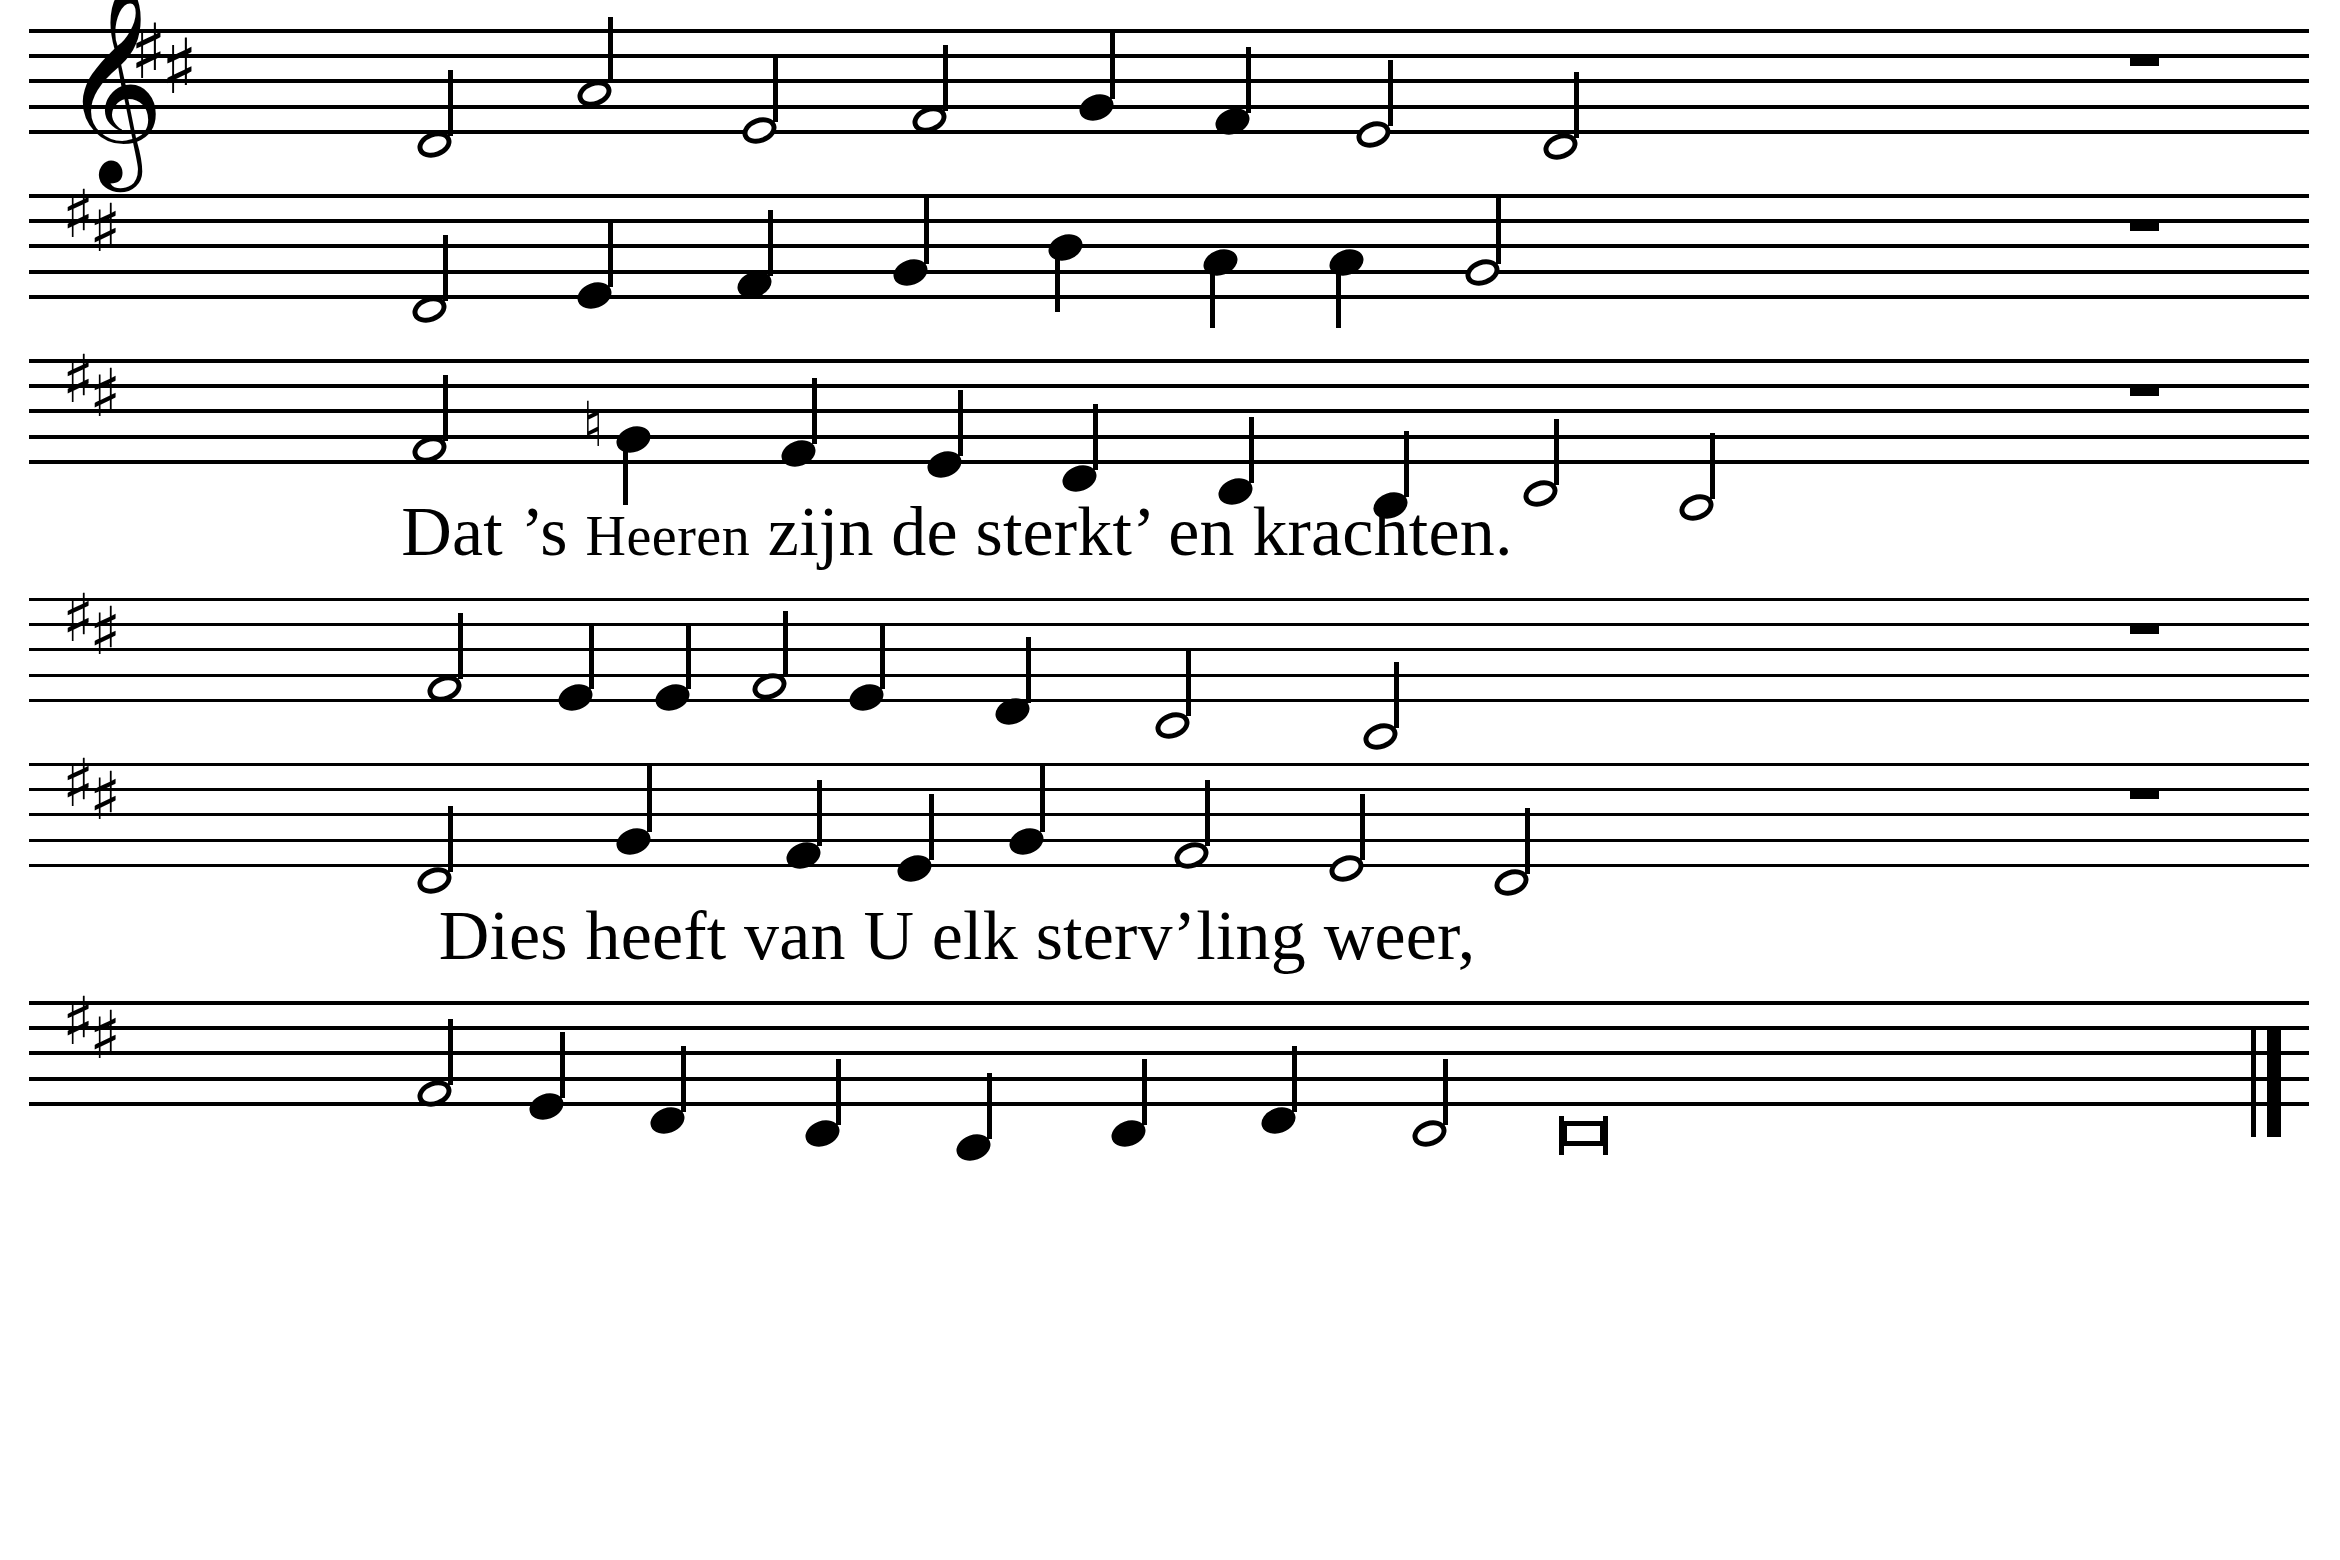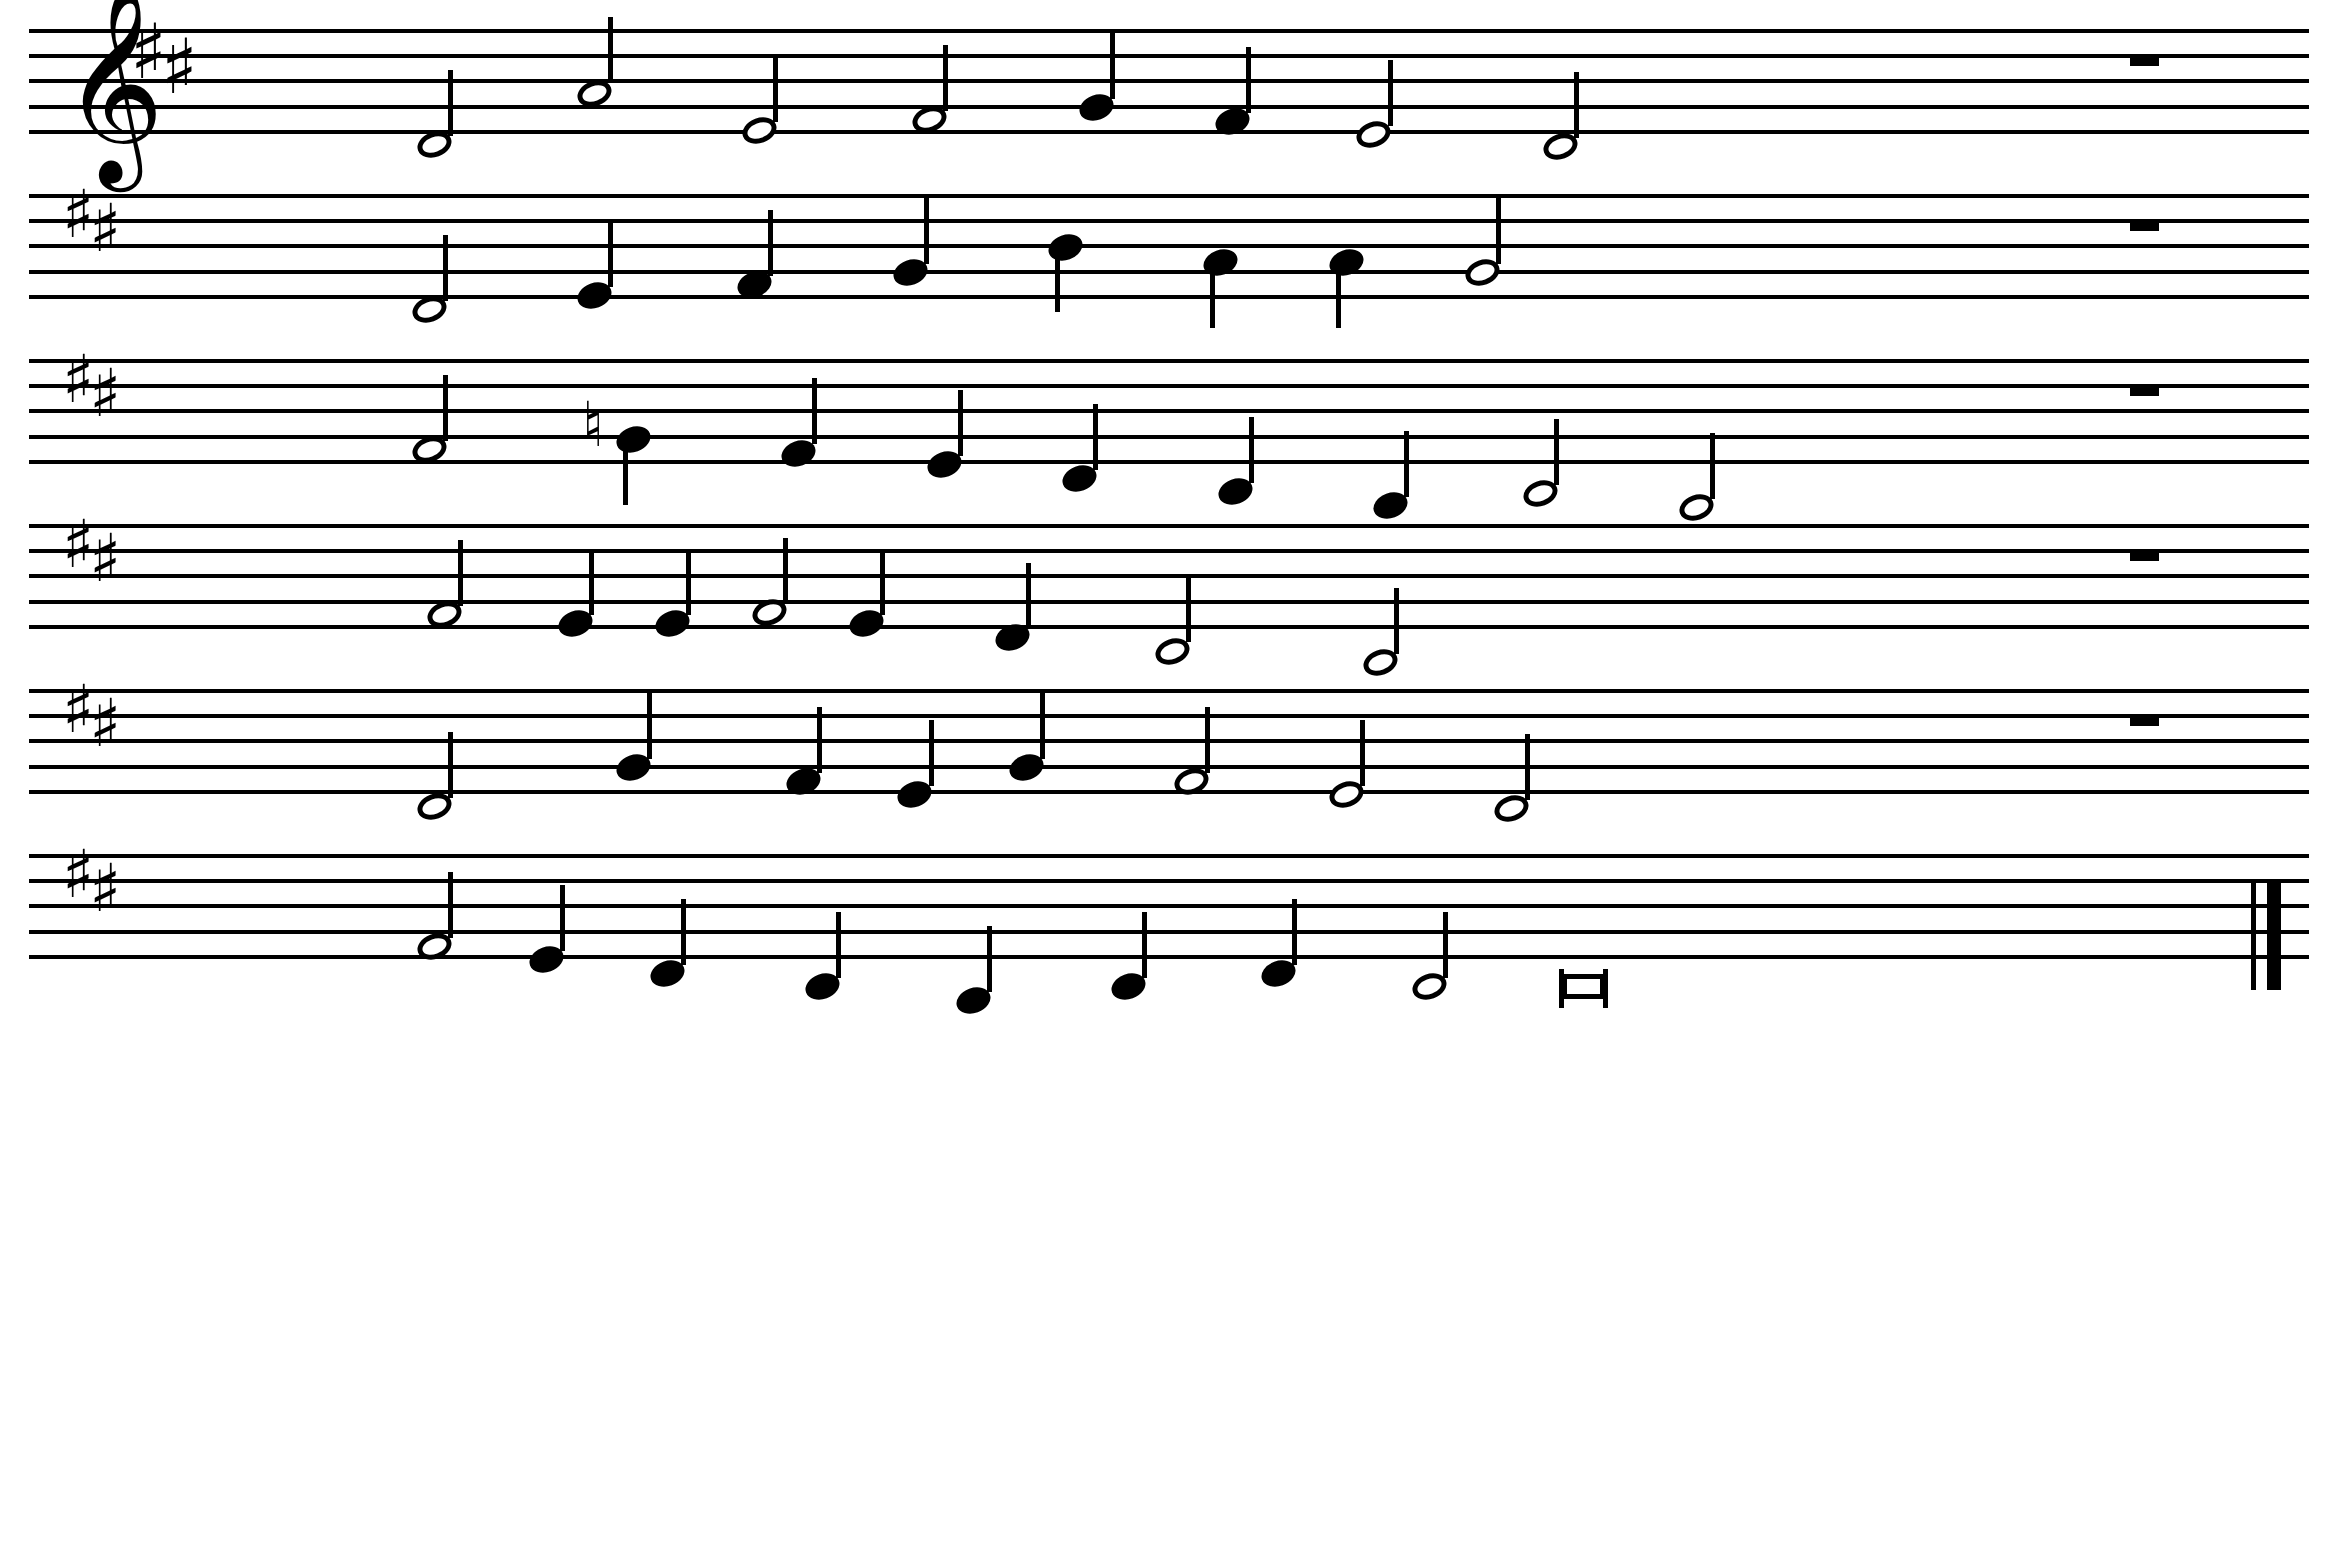--- a/index.html
+++ b/index.html
@@ -272,20 +272,21 @@
 
         <div class="note open" style="left:1494px; top:122px;"></div>
         <div class="stem" style="left:1525px; top:60px; height:66px;"></div>
 
         <div class="note open" style="left:1650px; top:136px;"></div>
         <div class="stem" style="left:1681px; top:74px; height:66px;"></div>
 
         <div class="rest" style="left:2101px; top:25px;"></div>
       </div>
     </div>
+    <div class="lyric"><span>Dat ’s </span><span class="sc">Heeren</span><span> zijn de sterkt’ en krachten.</span></div>
   </div>
 
   <div class="system">
     <div class="staff-wrap">
       <div class="staff">
         <div class="line l0"></div>
         <div class="line l1"></div>
         <div class="line l2"></div>
         <div class="line l3"></div>
         <div class="line l4"></div>
@@ -354,20 +355,21 @@
 
         <div class="note open" style="left:1300px; top:93px;"></div>
         <div class="stem" style="left:1331px; top:31px; height:66px;"></div>
 
         <div class="note open" style="left:1465px; top:107px;"></div>
         <div class="stem" style="left:1496px; top:45px; height:66px;"></div>
 
         <div class="rest" style="left:2101px; top:25px;"></div>
       </div>
     </div>
+    <div class="lyric">Dies heeft van U elk sterv’ling weer,</div>
   </div>
 
   <div class="system">
     <div class="staff-wrap">
       <div class="staff">
         <div class="line l0"></div>
         <div class="line l1"></div>
         <div class="line l2"></div>
         <div class="line l3"></div>
         <div class="line l4"></div>

